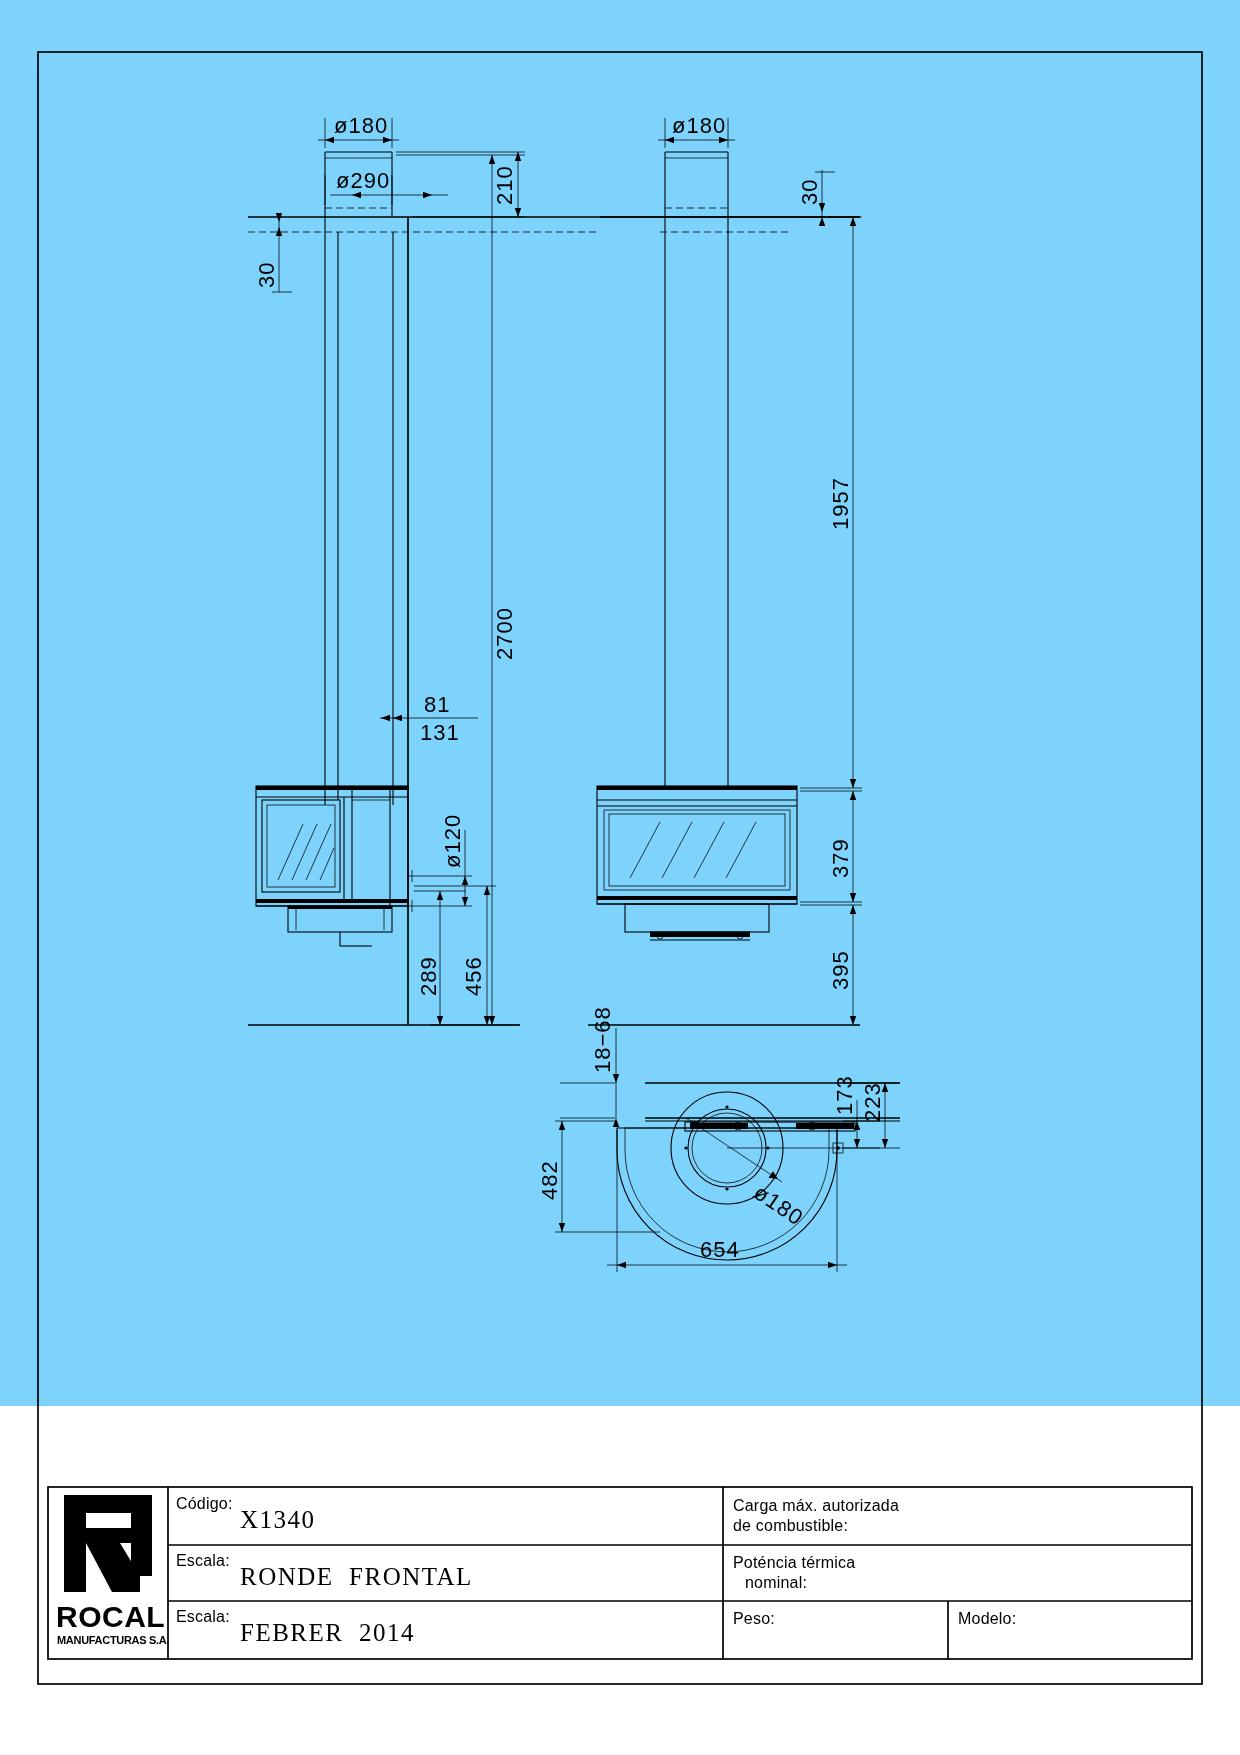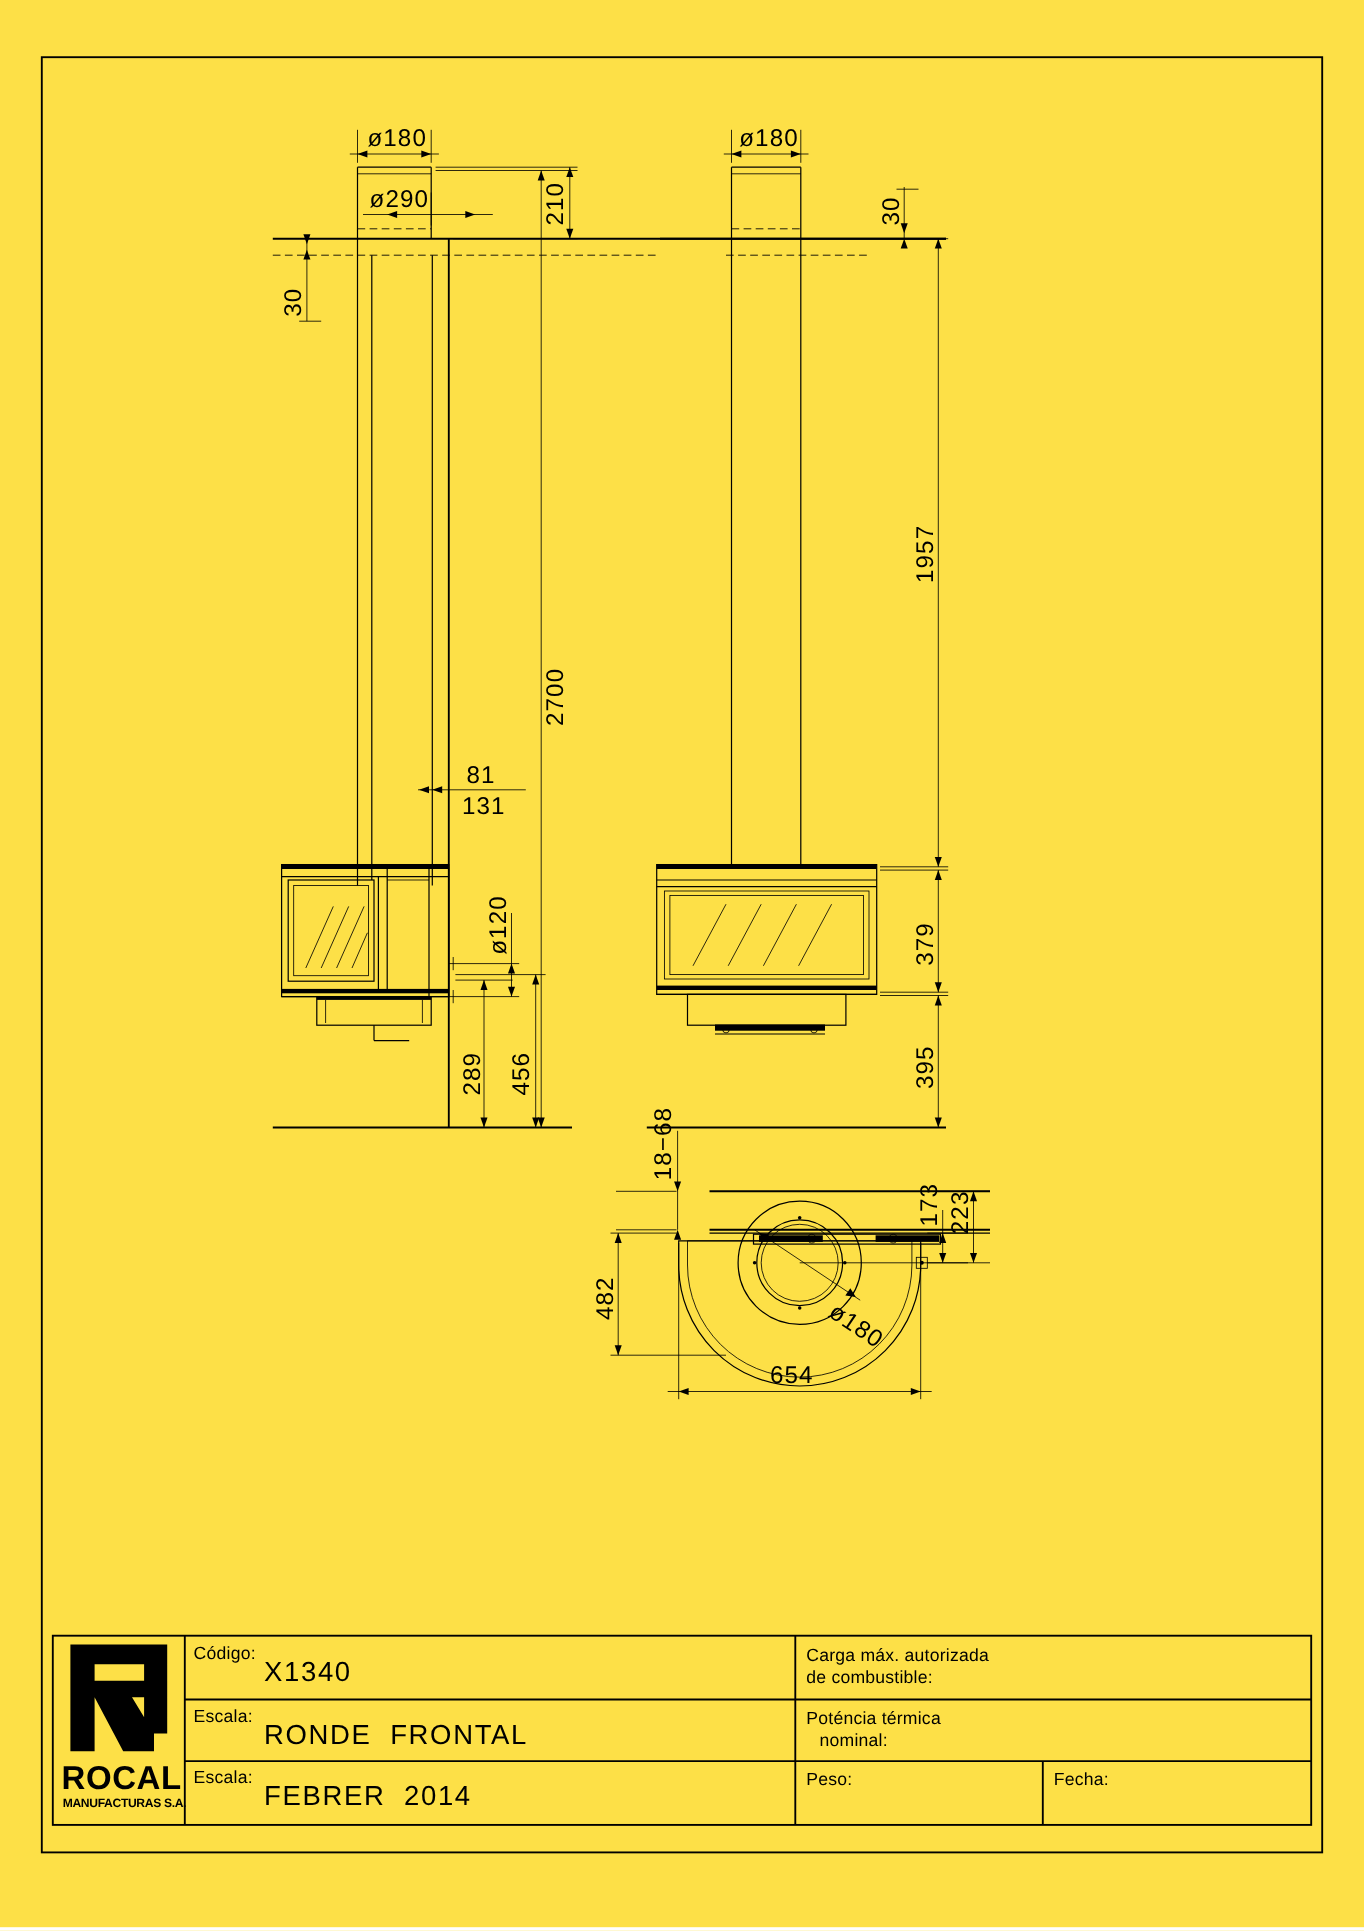--- a/index.html
+++ b/index.html
@@ -4,37 +4,37 @@
 <style>
   * { box-sizing: border-box; margin: 0; padding: 0; }
   html, body {
     width: 1240px; height: 1755px;
     background: #ffffff;
     font-family: "Liberation Sans", sans-serif;
     overflow: hidden;
   }
   #sheet {
     position: relative;
-    width: 1240px; height: 1752px;
-    background: #fde047;
+    width: 1240px; height: 1406px;
+    background: #7dd3fc;
   }
   svg#drawing { display: block; width: 1240px; height: 1755px; }
 
   
   .tb-label {
     position: absolute;
     font-family: "Liberation Sans", sans-serif;
     font-size: 16px;
     color: #000;
     letter-spacing: 0.2px;
     white-space: pre;
   }
   .tb-value {
     position: absolute;
-    font-family: Liberation Sans, sans-serif;
+    font-family: Liberation Serif, serif;
     font-size: 25px;
     color: #000;
     letter-spacing: 1.5px;
     white-space: pre;
   }
   .logo-word {
     position: absolute;
     font-family: "Liberation Sans", sans-serif;
     font-weight: bold;
     color: #000;
@@ -431,18 +431,18 @@
 <div class="tb-label" style="left:176px; top:1608px;">Escala:</div>
 <div class="tb-value" style="left:240px; top:1619px;">FEBRER  2014</div>
 
 <div class="tb-label" style="left:733px; top:1497px;">Carga máx. autorizada</div>
 <div class="tb-label" style="left:733px; top:1517px;text-align:right;">de combustible:</div>
 
 <div class="tb-label" style="left:733px; top:1554px;">Poténcia térmica</div>
 <div class="tb-label" style="left:733px; top:1574px;margin-left:12px;">nominal:</div>
 
 <div class="tb-label" style="left:733px; top:1610px;">Peso:</div>
-<div class="tb-label" style="left:958px; top:1610px;">Fecha:</div>
+<div class="tb-label" style="left:958px; top:1610px;">Modelo:</div>
 
 <div class="logo-word" style="left:56px; top:1600px; font-size:30px; letter-spacing:0.5px;">ROCAL</div>
 <div class="logo-word" style="left:57px; top:1634px; font-size:11px; letter-spacing:-0.3px;">MANUFACTURAS S.A.</div>
 
 </div>
 
 </body></html>

